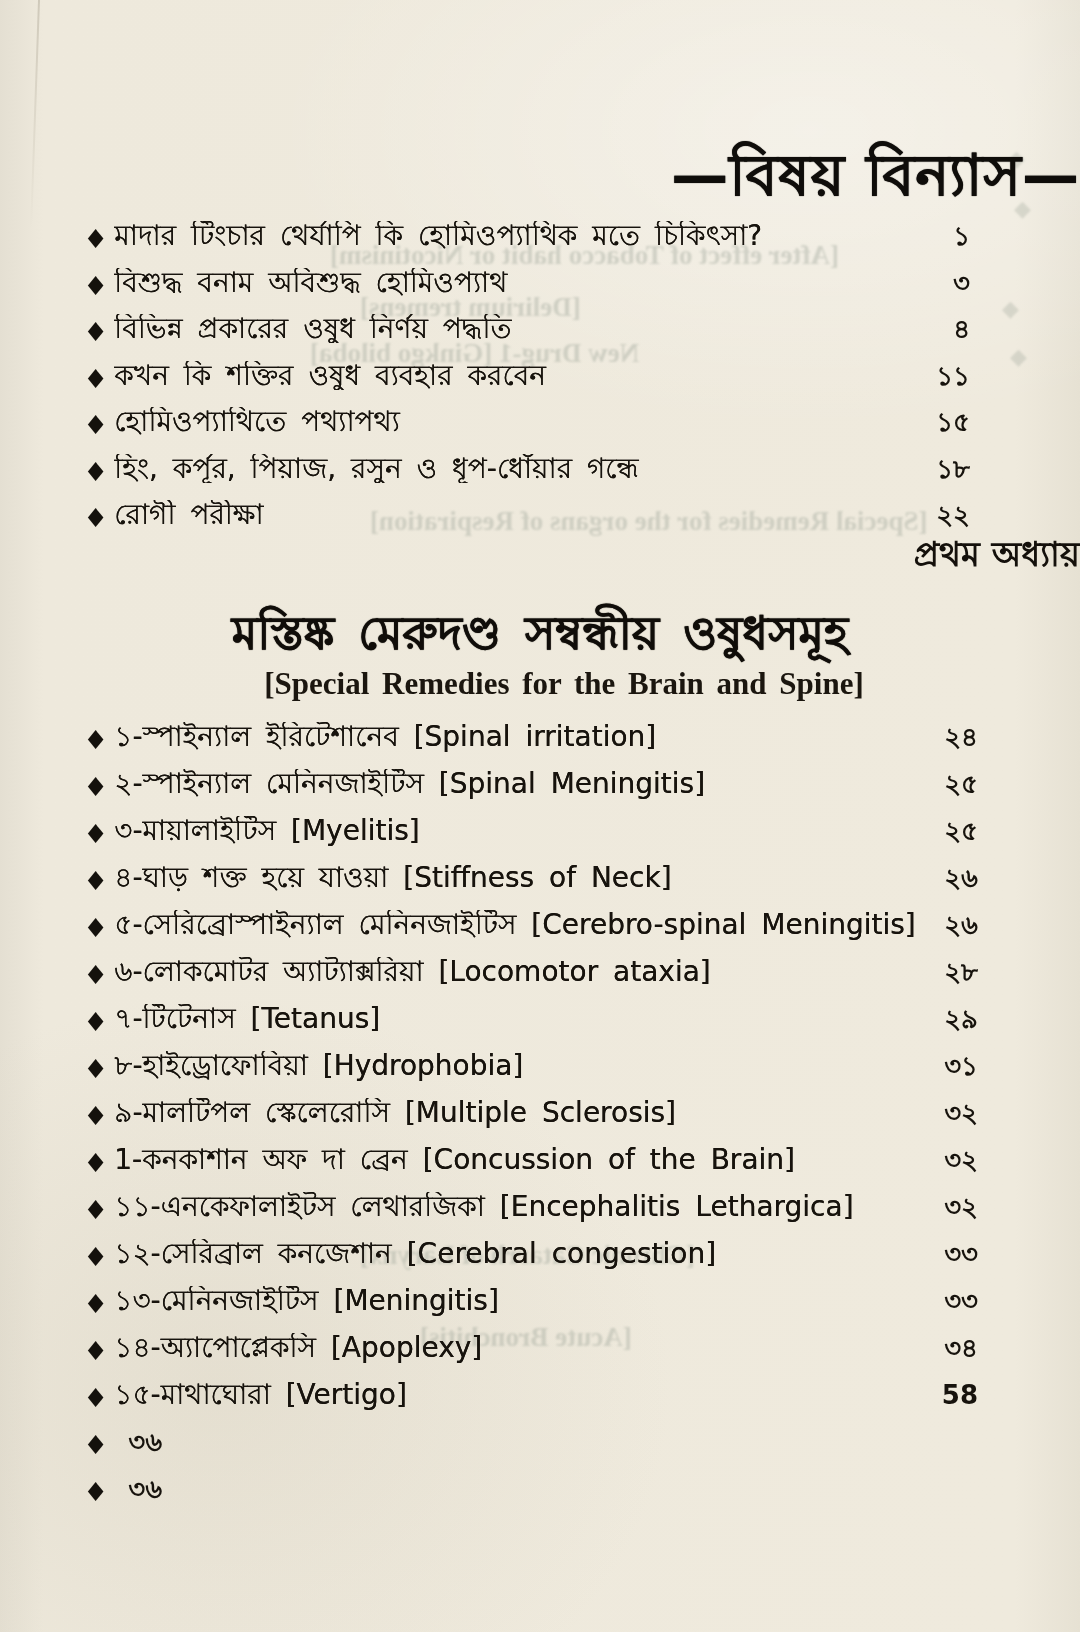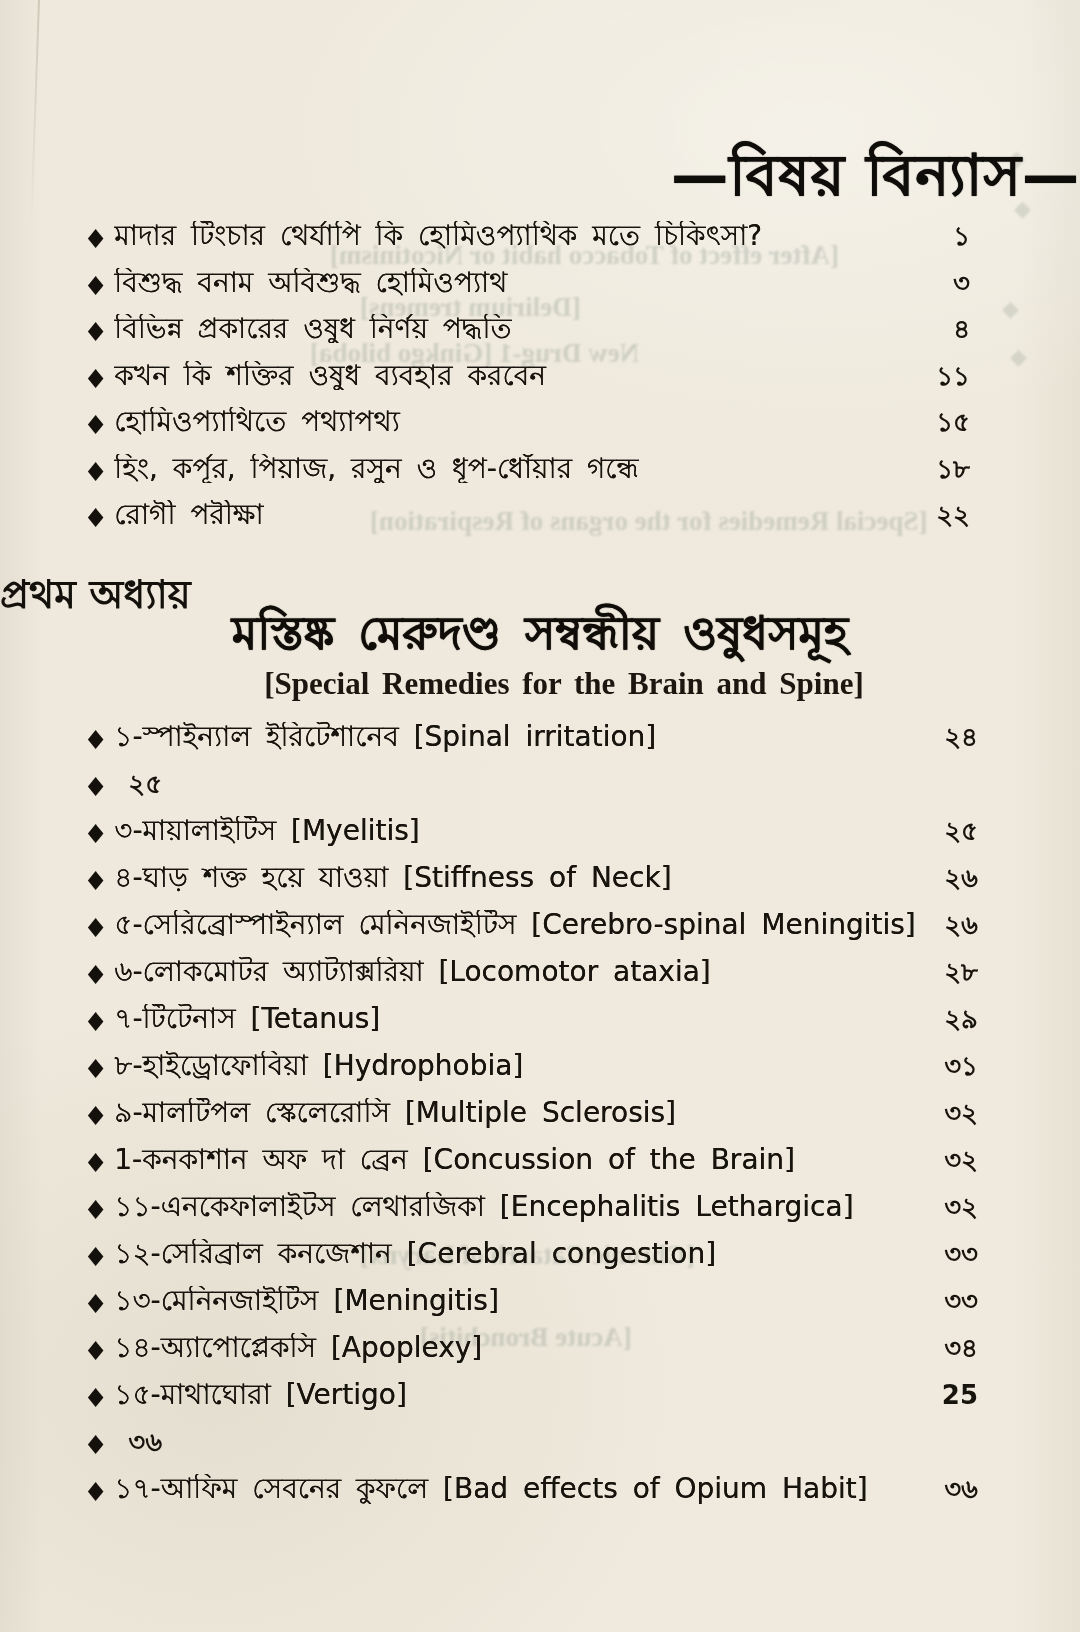--- a/index.html
+++ b/index.html
@@ -46,22 +46,22 @@
     flex:1 1 auto;
     font-size:28px;font-weight:normal;word-spacing:6px;
     color:#17130d;text-shadow:0 0 .5px #17130d;
     white-space:nowrap;overflow:hidden;
   }
   .pg{
     flex:0 0 auto;margin-left:14px;
     font-size:26px;font-weight:bold;color:#17130d;
   }
   .chapter-kicker{
-    position:absolute;top:564px;left:0;width:100%;text-align:left;
-    font-size:39px;font-weight:bold;color:#14100b;
+    position:absolute;top:528px;left:0;width:100%;text-align:right;
+    font-size:34px;font-weight:bold;color:#14100b;
   }
   .chapter-heading{
     position:absolute;top:598px;left:0;width:100%;text-align:center;
     font-size:46px;font-weight:bold;color:#100d09;word-spacing:8px;
     text-shadow:0 0 1px #100d09;
   }
   .chapter-sub{
     position:absolute;top:666px;left:0;width:100%;text-align:center;
     font-family:"Liberation Serif",serif;
     font-size:31px;font-weight:bold;color:#1b160f;word-spacing:5px;margin-left:24px;
@@ -152,20 +152,21 @@
   <div class="toc toc-main">
 
       <div class="row">
         <span class="bullet">◆</span>
         <span class="label">১-স্পাইন্যাল ইরিটেশানেব [Spinal irritation]</span>
         <span class="pg">২৪</span>
       </div>
 
       <div class="row">
         <span class="bullet">◆</span>
+        <span class="label">২-স্পাইন্যাল মেনিনজাইটিস [Spinal Meningitis]</span>
         <span class="pg">২৫</span>
       </div>
 
       <div class="row">
         <span class="bullet">◆</span>
         <span class="label">৩-মায়ালাইটিস [Myelitis]</span>
         <span class="pg">২৫</span>
       </div>
 
       <div class="row">
@@ -230,29 +231,28 @@
 
       <div class="row">
         <span class="bullet">◆</span>
         <span class="label">১৪-অ্যাপোপ্লেকসি [Apoplexy]</span>
         <span class="pg">৩৪</span>
       </div>
 
       <div class="row">
         <span class="bullet">◆</span>
         <span class="label">১৫-মাথাঘোরা [Vertigo]</span>
-        <span class="pg">25</span>
+        <span class="pg">58</span>
       </div>
 
       <div class="row">
         <span class="bullet">◆</span>
         <span class="pg">৩৬</span>
       </div>
 
       <div class="row">
         <span class="bullet">◆</span>
-        <span class="label">১৭-আফিম সেবনের কুফলে [Bad effects of Opium Habit]</span>
         <span class="pg">৩৬</span>
       </div>
 
   </div>
 
 </div>
 
 </body></html>

